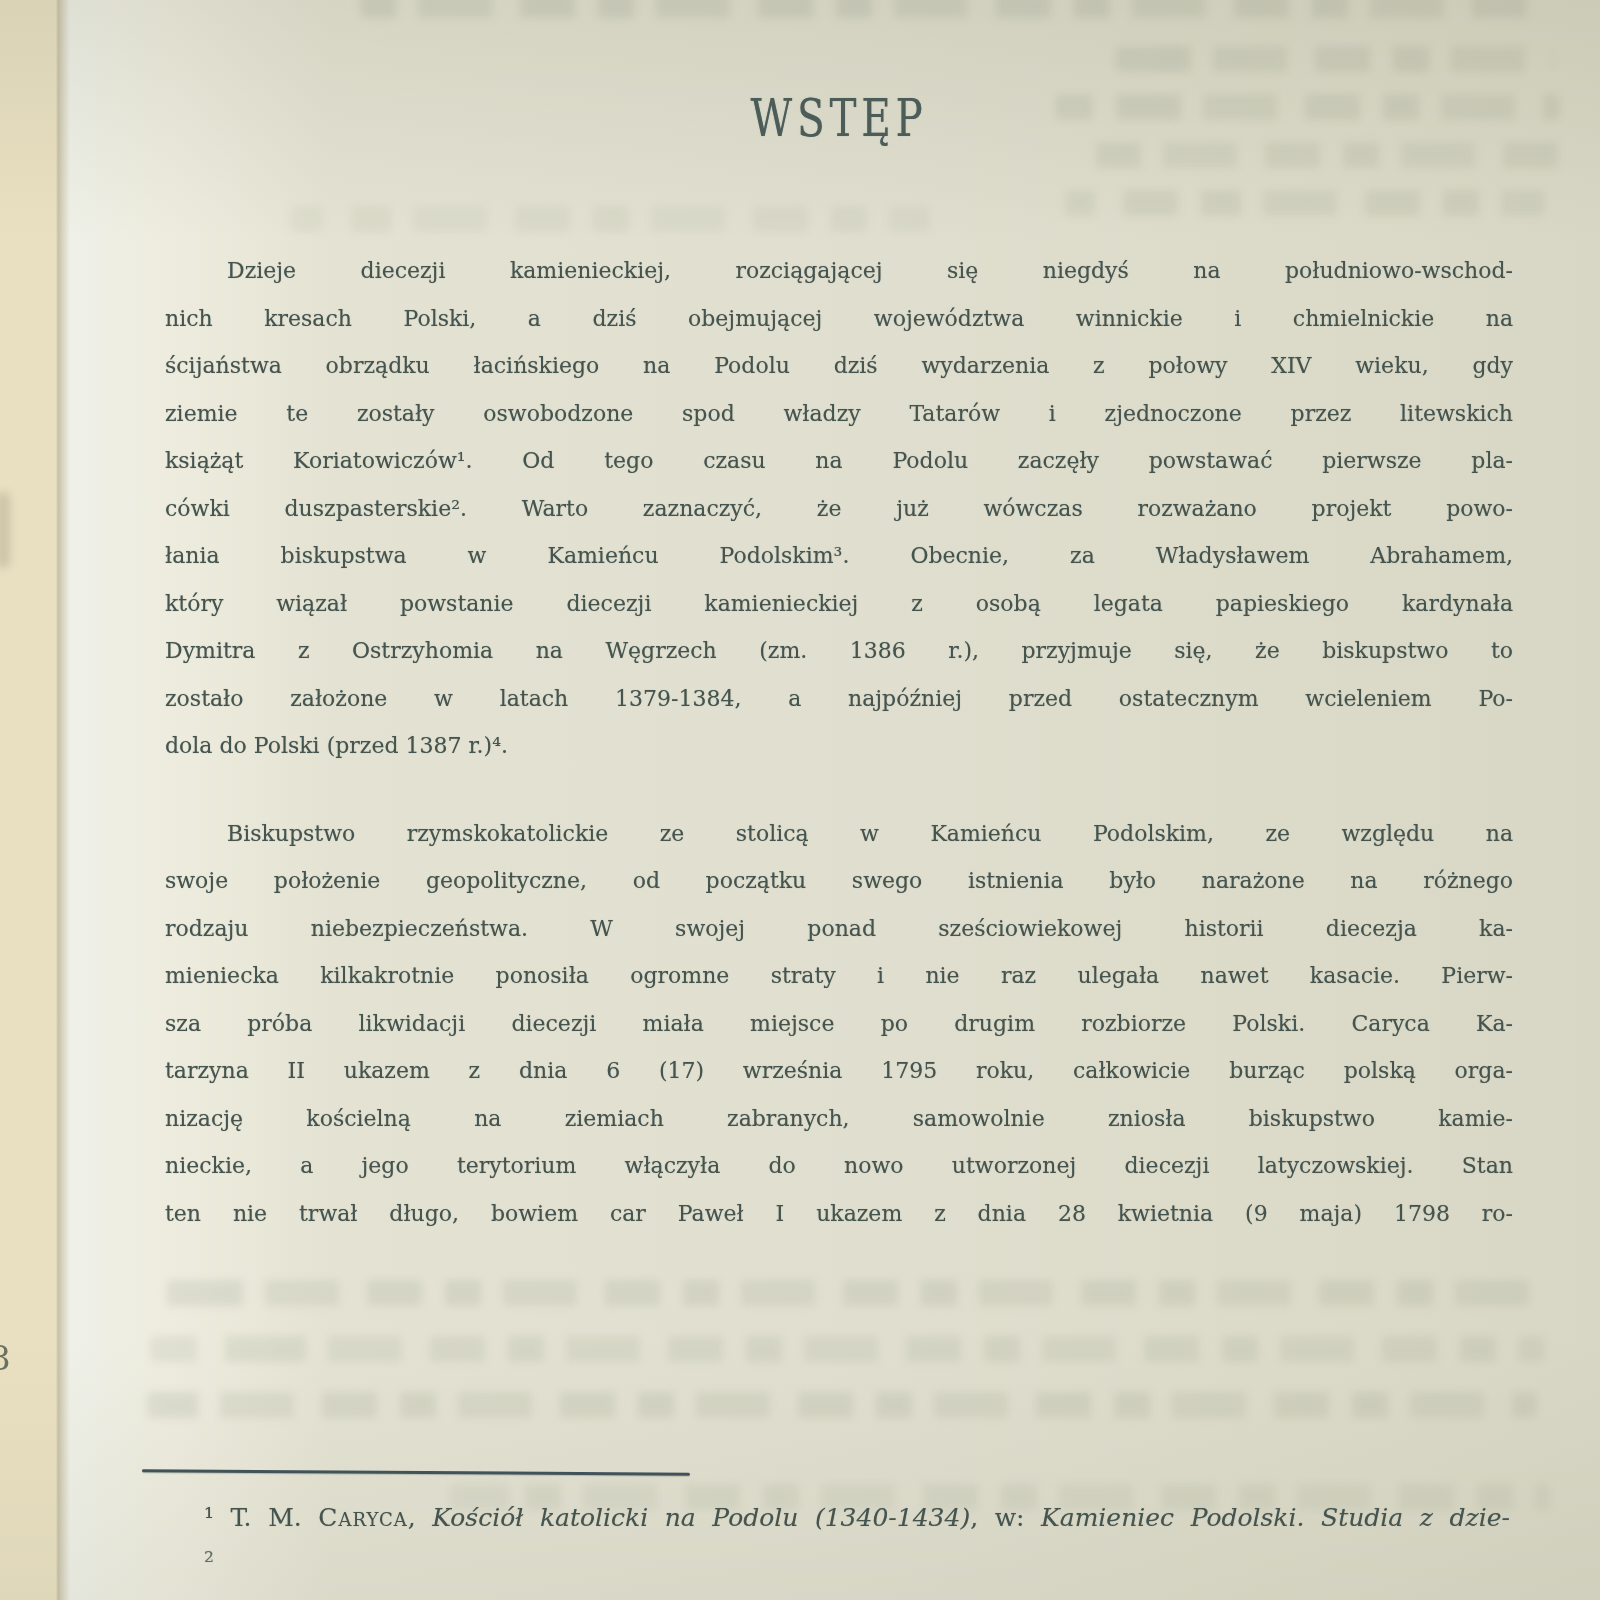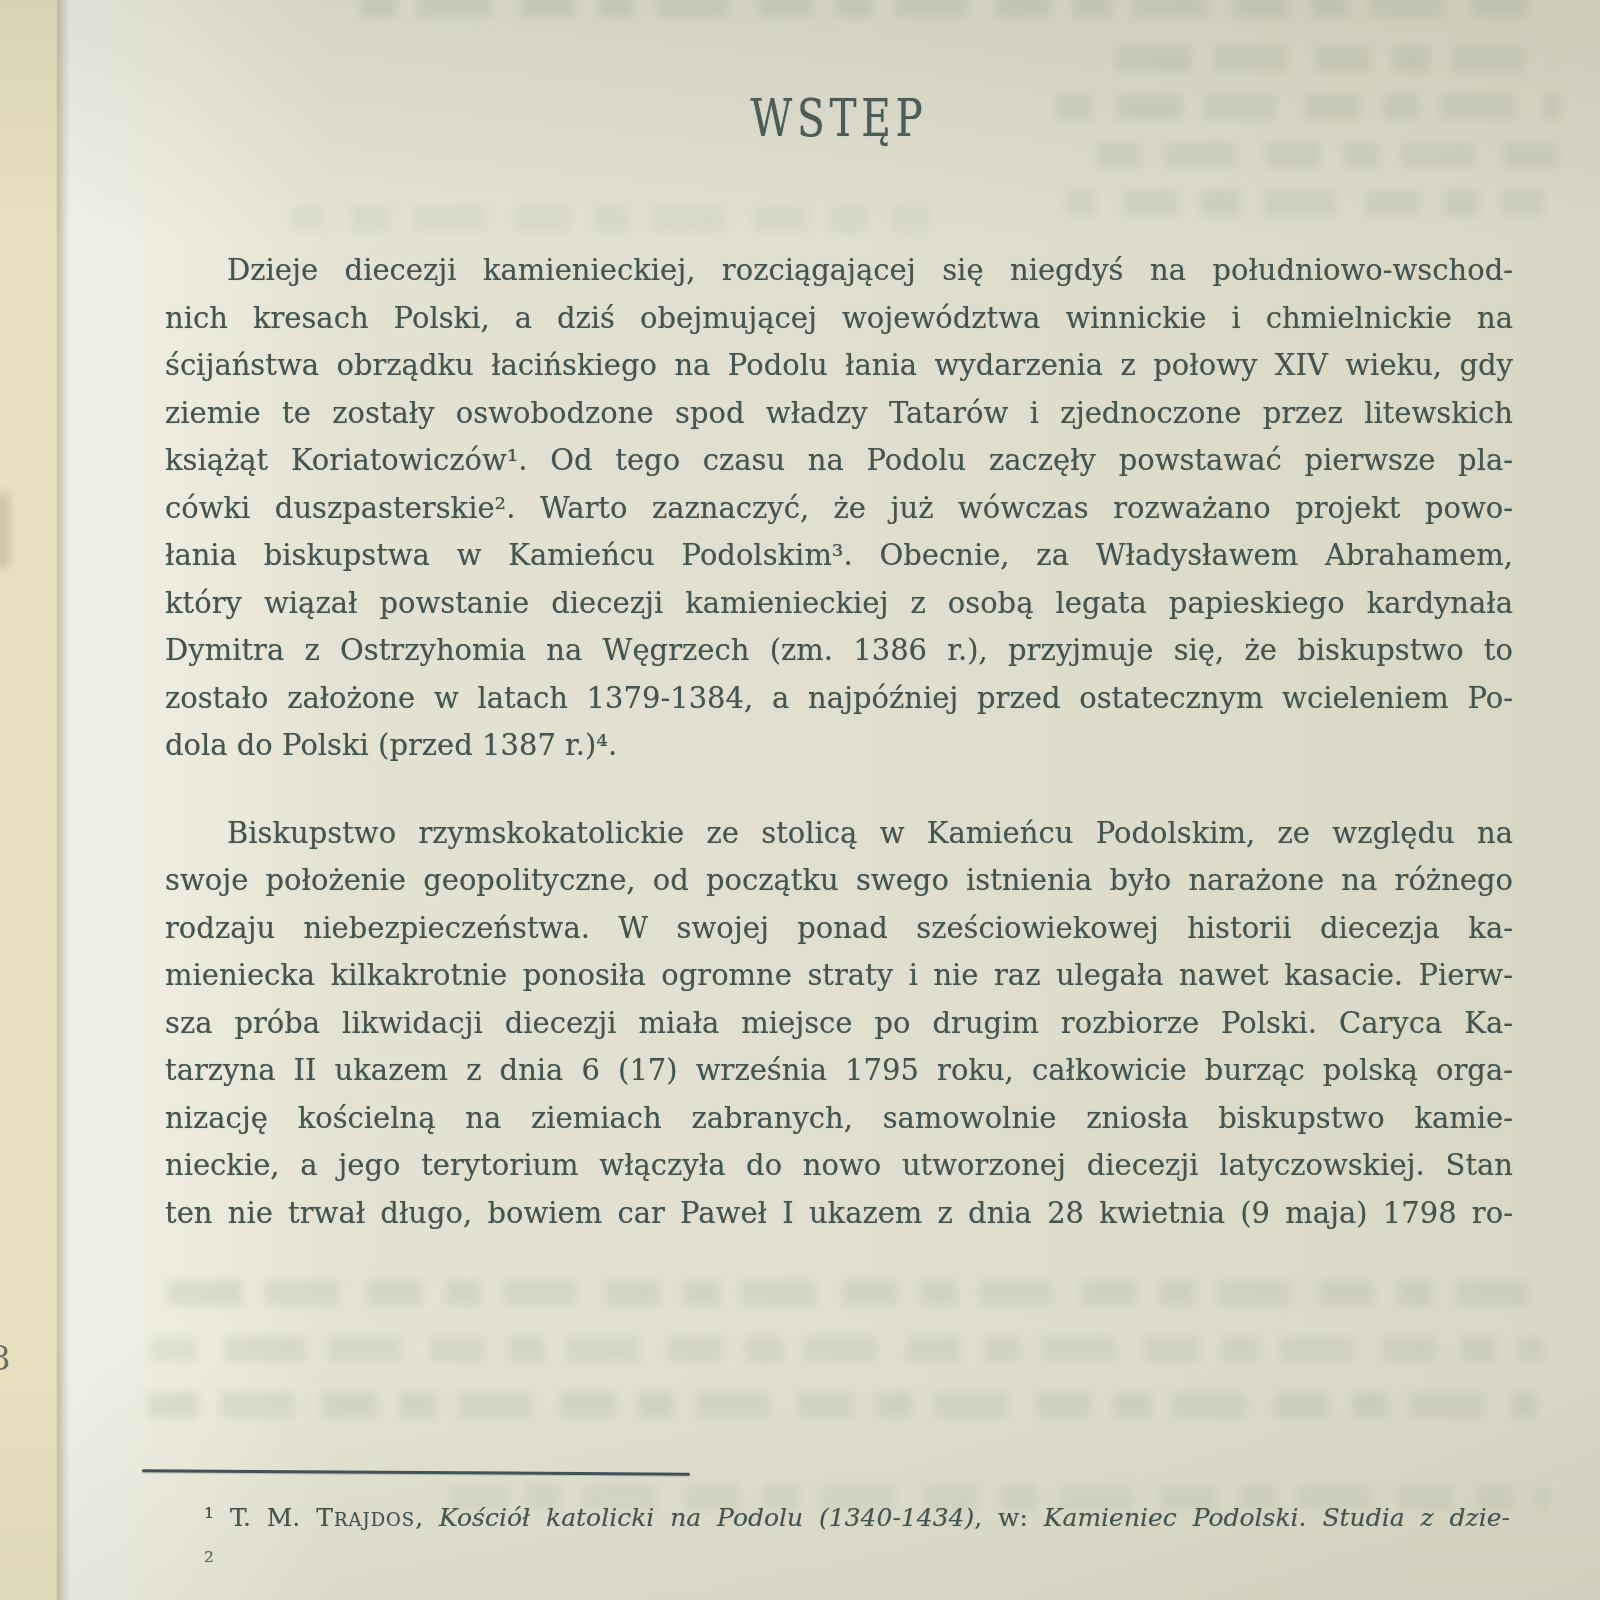--- a/index.html
+++ b/index.html
@@ -49,21 +49,21 @@
     color: #4c5c59;
     transform: scaleX(0.78);
     transform-origin: 50% 50%;
     text-shadow: 0 0 1px rgba(76,92,89,.55);
   }
 
   
   .text-block {
     position: absolute;
     left: 165px; top: 247px; width: 1348px;
-    font-size: 29px;
+    font-size: 22px;
     color: #45544f;
     text-shadow: 0 0 1px rgba(69,84,79,.45);
   }
   .paragraph { margin: 0; }
   .paragraph + .paragraph { margin-top: 40px; }
   .line {
     height: 47.5px;
     line-height: 47.5px;
     text-align: justify;
     text-align-last: justify;
@@ -133,21 +133,21 @@
 <div class="bleed abs" style="left:150px;  top:1336px; width:1395px; opacity:.38; background-position:120px 0;"></div>
 <div class="bleed abs" style="left:147px;  top:1392px; width:1390px; opacity:.42; background-position:15px 0;"></div>
 <div class="bleed abs" style="left:450px;  top:1484px; width:1100px; opacity:.32; background-position:75px 0;"></div>
 
 <h1 class="heading">WSTĘP</h1>
 
 <div class="text-block" id="paragraphs">
     <div class="paragraph">
       <div class="line first">Dzieje diecezji kamienieckiej, rozciągającej się niegdyś na południowo-wschod-</div>
       <div class="line">nich kresach Polski, a dziś obejmującej województwa winnickie i chmielnickie na</div>
-      <div class="line">ścijaństwa obrządku łacińskiego na Podolu łania wydarzenia z połowy XIV wieku, gdy</div>
+      <div class="line">ścijaństwa obrządku łacińskiego na Podolu dziś wydarzenia z połowy XIV wieku, gdy</div>
       <div class="line">ziemie te zostały oswobodzone spod władzy Tatarów i zjednoczone przez litewskich</div>
       <div class="line">książąt Koriatowiczów¹. Od tego czasu na Podolu zaczęły powstawać pierwsze pla-</div>
       <div class="line">cówki duszpasterskie². Warto zaznaczyć, że już wówczas rozważano projekt powo-</div>
       <div class="line">łania biskupstwa w Kamieńcu Podolskim³. Obecnie, za Władysławem Abrahamem,</div>
       <div class="line">który wiązał powstanie diecezji kamienieckiej z osobą legata papieskiego kardynała</div>
       <div class="line">Dymitra z Ostrzyhomia na Węgrzech (zm. 1386 r.), przyjmuje się, że biskupstwo to</div>
       <div class="line">zostało założone w latach 1379-1384, a najpóźniej przed ostatecznym wcieleniem Po-</div>
       <div class="line lastline">dola do Polski (przed 1387 r.)⁴.</div>
     </div>
     <div class="paragraph">
@@ -159,15 +159,15 @@
       <div class="line">tarzyna II ukazem z dnia 6 (17) września 1795 roku, całkowicie burząc polską orga-</div>
       <div class="line">nizację kościelną na ziemiach zabranych, samowolnie zniosła biskupstwo kamie-</div>
       <div class="line">nieckie, a jego terytorium włączyła do nowo utworzonej diecezji latyczowskiej. Stan</div>
       <div class="line">ten nie trwał długo, bowiem car Paweł I ukazem z dnia 28 kwietnia (9 maja) 1798 ro-</div>
     </div>
   </div>
 
 <div class="footnote-rule"></div>
 
 <div class="footnotes" id="footnotes">
-    <div class="fn-line indent"><span>¹ T. M. </span><span class="seg-smallcaps">Trajdos</span><span>, </span><span class="seg-italic">Kościół katolicki na Podolu (1340-1434)</span><span>, w: </span><span class="seg-italic">Kamieniec Podolski. Studia z dzie-</span></div>
+    <div class="fn-line indent"><span>¹ T. M. </span><span class="seg-smallcaps">Caryca</span><span>, </span><span class="seg-italic">Kościół katolicki na Podolu (1340-1434)</span><span>, w: </span><span class="seg-italic">Kamieniec Podolski. Studia z dzie-</span></div>
     <div class="fn-line indent cut"><span>²</span></div>
   </div>
 
 </body></html>

